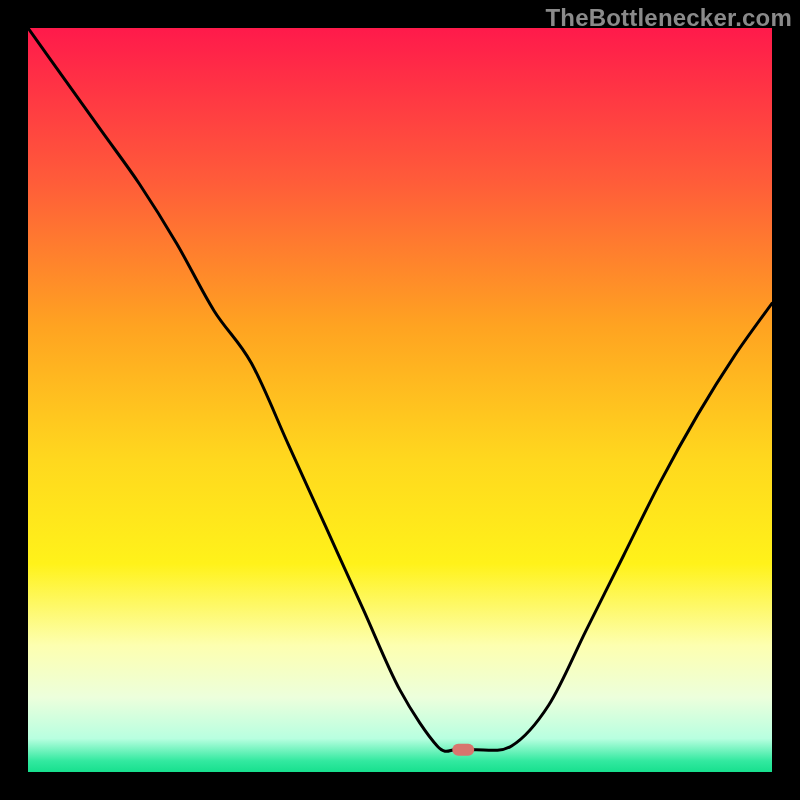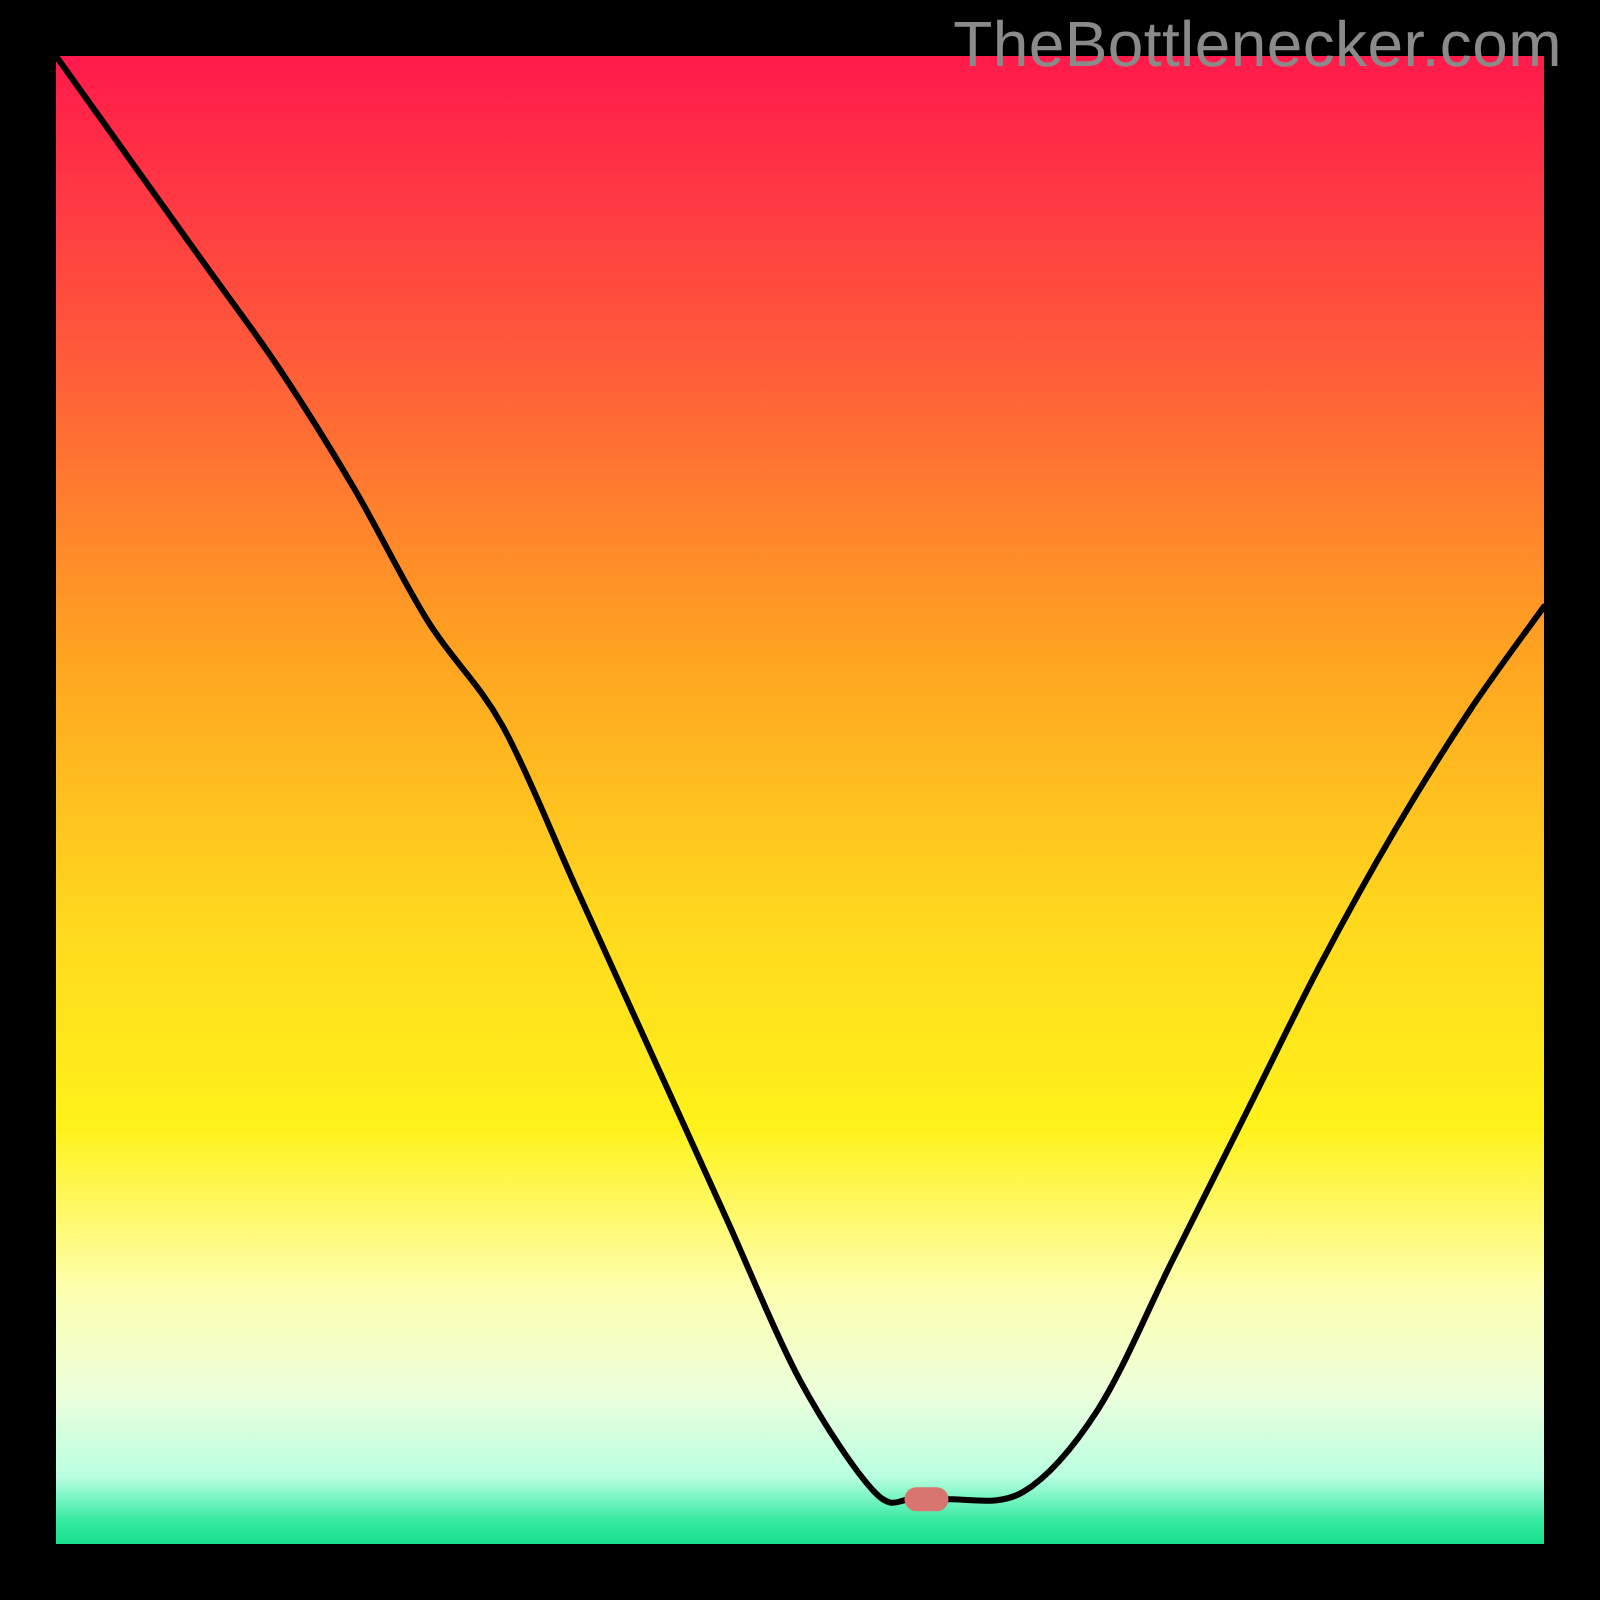--- a/index.html
+++ b/index.html
@@ -23,24 +23,24 @@
     position: absolute;
     top: 28px;
     left: 28px;
     width: 744px;
     height: 744px;
     overflow: hidden;
   }
   .watermark {
     position: absolute;
     top: 4px;
-    right: 19px;
+    right: 8px;
     color: #8a8a8a;
-    font-size: 32px;
-    font-weight: 400;
+    font-size: 24px;
+    font-weight: 700;
     letter-spacing: 0.2px;
   }
 </style>
 </head>
 <body>
 
 <div class="frame">
   <div class="plot">
     <svg width="744" height="744" viewBox="0 0 744 744" preserveAspectRatio="none">
       <defs>

